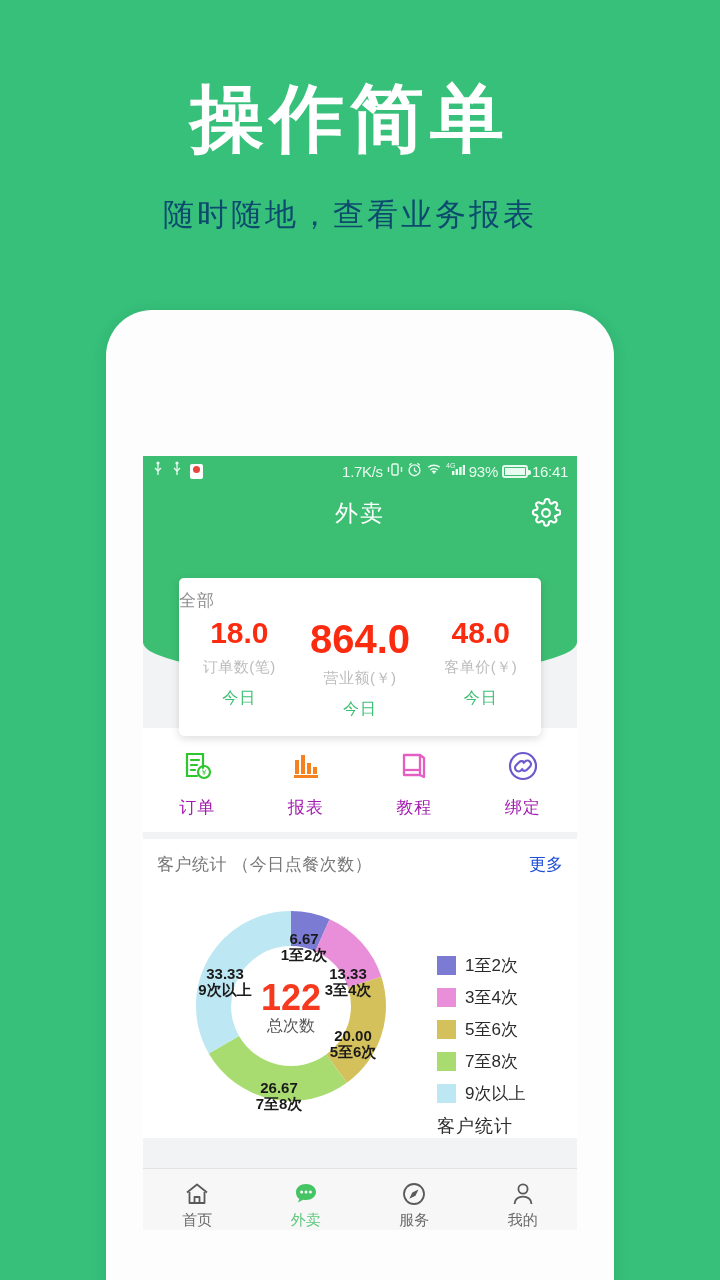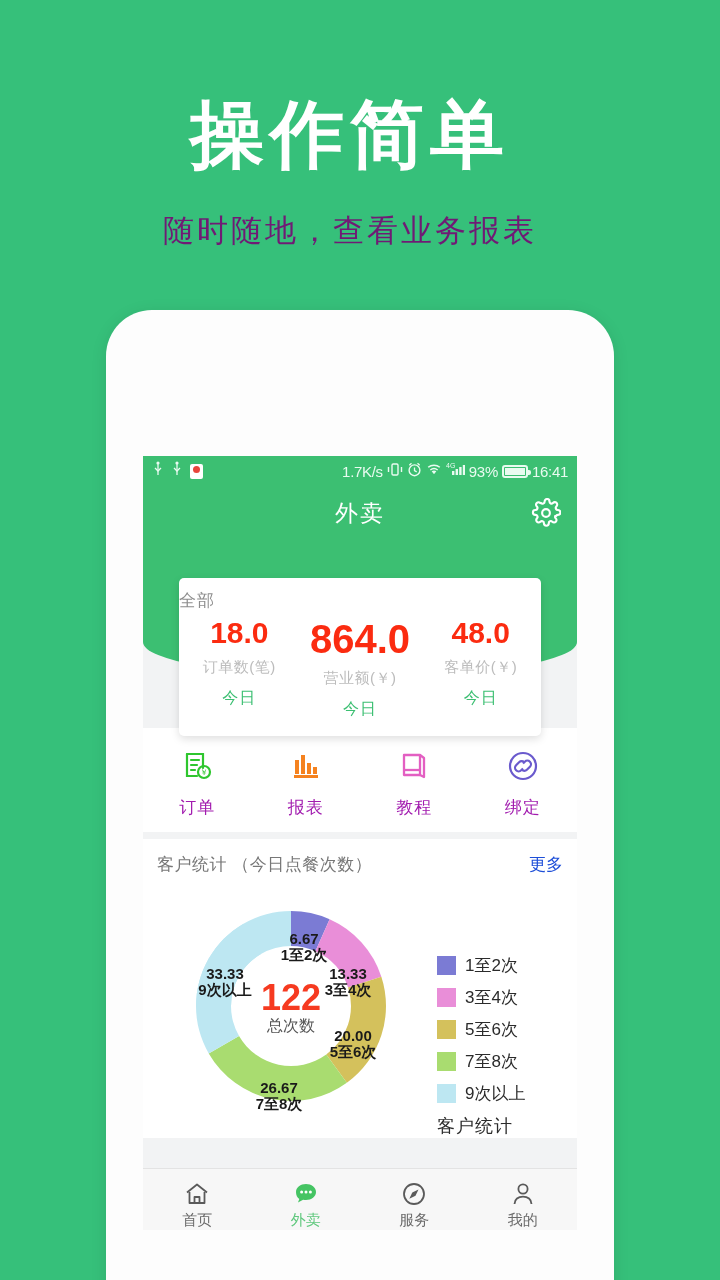--- a/index.html
+++ b/index.html
@@ -4,33 +4,33 @@
 <style>
   * { margin:0; padding:0; box-sizing:border-box; }
   html,body { width:720px; height:1280px; overflow:hidden; }
   body {
     font-family:"Liberation Sans","DejaVu Sans",sans-serif;
     background:#36c07a;
     position:relative;
   }
 
   
-  .promo { position:absolute; top:16px; left:0; width:700px; text-align:center; }
+  .promo { position:absolute; top:0; left:0; width:700px; text-align:center; }
   .promo-title {
     margin-top:82px;
     font-size:74px;
     font-weight:bold;
     color:#ffffff;
     letter-spacing:6px;
     line-height:1;
   }
   .promo-sub {
     margin-top:38px;
     font-size:31px;
-    color:#701a75;
+    color:#0c4a6e;
     letter-spacing:3px;
   }
 
   
   .phone {
     position:absolute;
     left:106px; top:310px;
     width:508px; height:1128px;
     background:#fdfdfd;
     border-radius:46px 46px 10px 10px;

